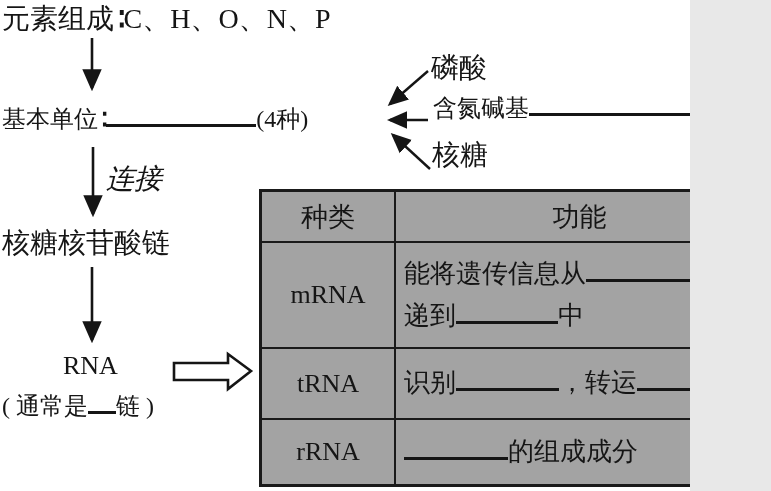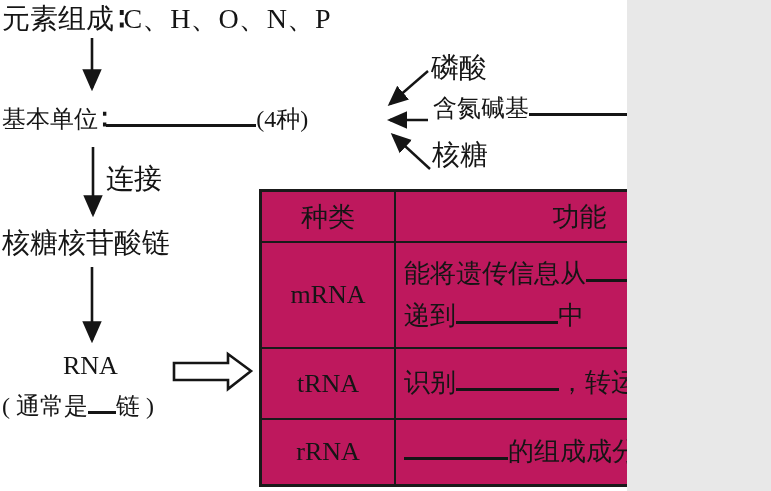--- a/index.html
+++ b/index.html
@@ -1,29 +1,29 @@
 <!DOCTYPE html>
 <html><head>
 <meta charset="utf-8">
 <style>
   html,body{margin:0;padding:0;background:#e8e8e8;}
   .page{
-    position:relative;width:627px;height:491px;background:#ffffff;
+    position:relative;width:690px;height:491px;background:#ffffff;
     overflow:hidden;color:#151515;
     font-family:"Liberation Serif","DejaVu Serif",serif;
   }
   .txt{position:absolute;white-space:nowrap;font-size:28px;line-height:1.15;}
   .row{position:absolute;display:flex;align-items:baseline;white-space:nowrap;font-size:24px;}
   .blank{display:inline-block;height:3px;border-bottom:3px solid #151515;}
   svg.arrows{position:absolute;left:0;top:0;}
   
   .tbl{
     position:absolute;left:259px;top:189px;width:507px;height:298px;
     display:grid;grid-template-columns:132px 1fr;grid-template-rows:49px 106px 71px 1fr;
-    border:3px solid #1a1a1a;box-sizing:border-box;background:#be185d;font-size:26px;
+    border:3px solid #1a1a1a;box-sizing:border-box;background:#a3a3a3;font-size:26px;
   }
   .cell{display:flex;align-items:center;box-sizing:border-box;}
   .c-type{justify-content:center;text-align:center;}
   .c-fn{padding:2px 6px 2px 8px;}
   .bl{border-left:2.5px solid #1a1a1a;}
   .bt{border-top:2.5px solid #1a1a1a;}
   .fn-text{line-height:1.62;white-space:normal;word-break:normal;}
   .hdr{font-size:27px;}
 </style>
 </head>
@@ -47,21 +47,21 @@
   </svg>
 
   <div class="txt" style="left:2px;top:3px;">元素组成∶C、H、O、N、P</div>
 
   <div class="row" style="left:2px;top:103px;">
     <span>基本单位∶</span>
       <span class="blank" style="width:150px;"></span>
       <span>(4种)</span>
   </div>
 
-  <div class="txt" style="left:106px;top:163px;">连接</div>
+  <div class="txt" style="left:106px;top:163px;font-style:italic;">连接</div>
 
   <div class="txt" style="left:2px;top:227px;">核糖核苷酸链</div>
 
   <div class="txt" style="left:63px;top:351px;font-size:26px;">RNA</div>
 
   <div class="row" style="left:2px;top:390px;justify-content:flex-end;">
     <span>( 通常是</span>
       <span class="blank" style="width:28px;"></span>
       <span>链 )</span>
   </div>

